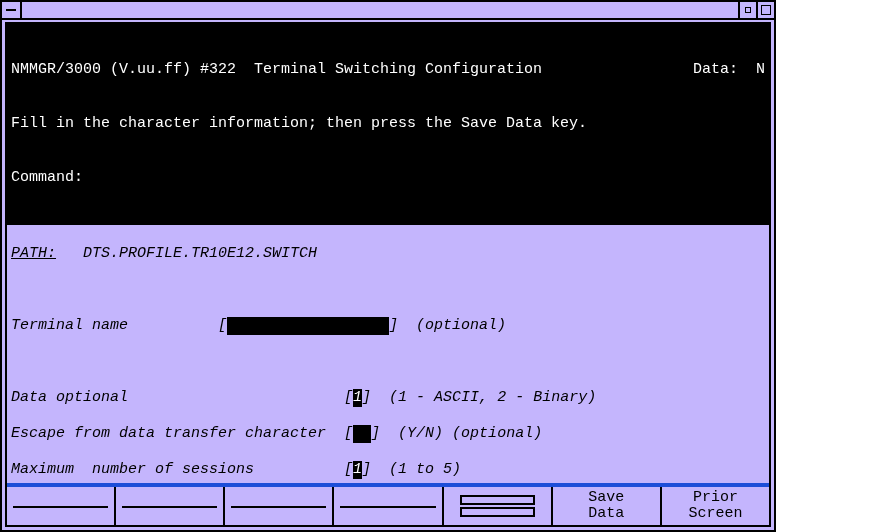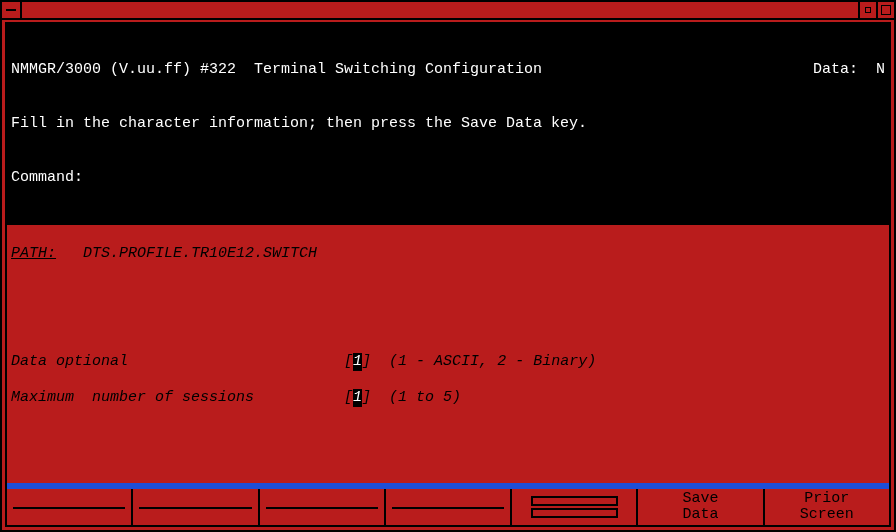--- a/index.html
+++ b/index.html
@@ -5,25 +5,25 @@
   * { box-sizing: border-box; }
   body {
     margin: 0;
     padding: 0;
     background: #fff;
     font-family: "Courier New", monospace;
     font-size: 15px;
     line-height: 1.2;
   }
   .outer-frame {
-    width: 896px;
+    width: 776px;
     height: 532px;
     border: 2px solid #000;
     position: relative;
-    background: #b91c1c;
+    background: #c4b5fd;
   }
   .titlebar {
     height: 18px;
     border-bottom: 2px solid #000;
     display: flex;
     justify-content: space-between;
     align-items: stretch;
   }
   .titlebar-left {
     width: 20px;
@@ -83,21 +83,21 @@
     color: #000;
     overflow: hidden;
   }
   .u { text-decoration: underline; }
   .inv {
     background: #000;
     color: #fff;
     display: inline-block;
   }
   .fkeys {
-    border-top: 6px solid #1d4ed8;
+    border-top: 4px solid #1d4ed8;
     display: flex;
     height: 42px;
   }
   .fkey {
     flex: 1;
     border-right: 2px solid #000;
     display: flex;
     flex-direction: column;
     align-items: center;
     justify-content: center;
@@ -136,22 +136,24 @@
         <span><span>NMMGR/3000 (V.uu.ff) #322</span>  <span>Terminal Switching Configuration</span></span>
         <span><span>Data:</span>  <span>N</span></span>
       </div>
       <div>Fill in the character information; then press the Save Data key.</div>
       <div><span>Command:</span> <span></span></div>
     </div>
 
     <div class="body-area">
 <div class="row"><span class="u">PATH:</span>   <span>DTS.PROFILE.TR10E12.SWITCH</span></div>
 <div class="row">&nbsp;</div>
+<div class="row"><span>Terminal name</span>          [<span class="inv">                  </span>]  <span>(optional)</span></div>
 <div class="row">&nbsp;</div>
 <div class="row"><span>Data optional</span>                        [<span class="inv">1</span>]  <span>(1 - ASCII, 2 - Binary)</span></div>
+<div class="row"><span>Escape from data transfer character</span>  [<span class="inv">  </span>]  <span>(Y/N) (optional)</span></div>
 <div class="row"><span>Maximum  number of sessions</span>          [<span class="inv">1</span>]  <span>(1 to 5)</span></div>
 
 
 
 
 
 
 
 
 

